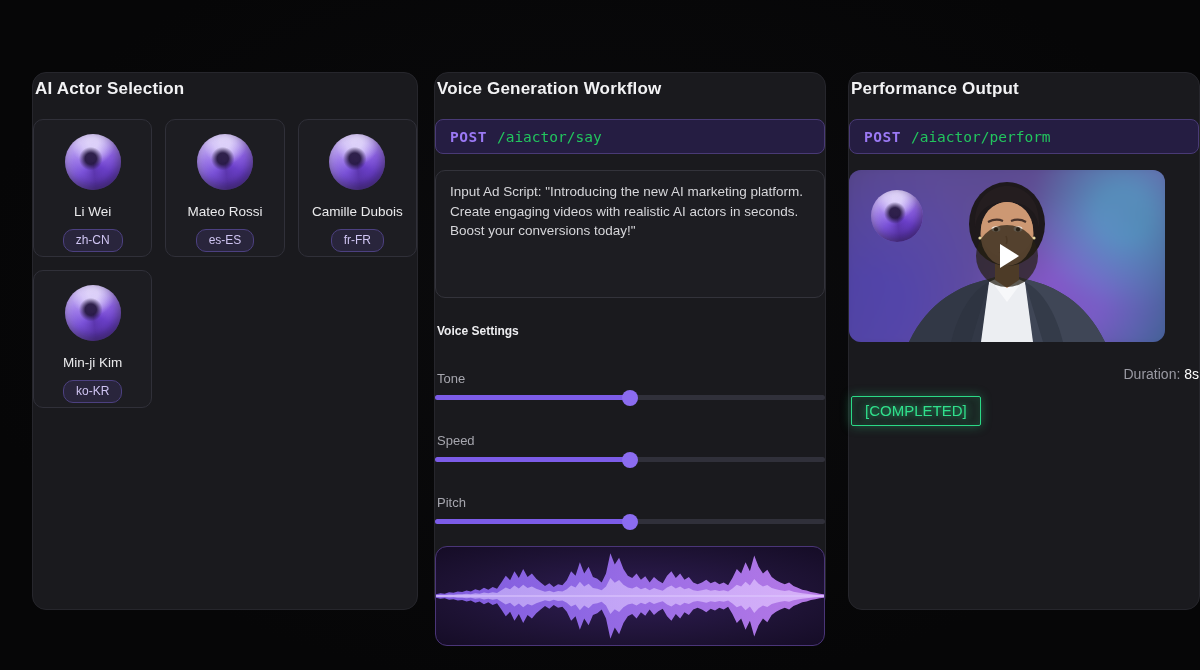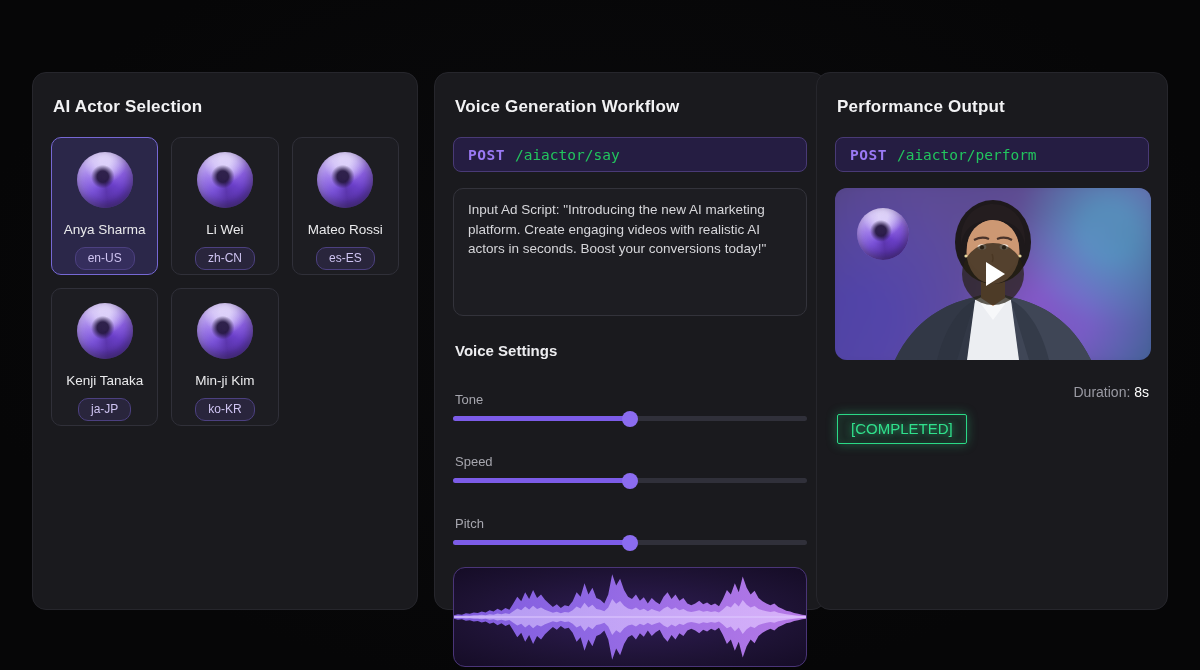--- a/index.html
+++ b/index.html
@@ -11,21 +11,20 @@
     overflow: hidden;
     position: relative;
   }
   .panel {
     position: absolute;
     top: 72px;
     height: 538px;
     background: #1a1a1e;
     border: 1px solid #26262c;
     border-radius: 14px;
-    padding: 18px;
   }
   .panel-title {
     font-size: 17px;
     font-weight: 700;
     color: #f2f2f4;
     letter-spacing: .2px;
     margin: 6px 0 20px 2px;
   }
   
   #panel-actors { left: 32px; width: 386px; }
@@ -95,21 +94,21 @@
     background: #1d1d22;
     border: 1px solid #33333b;
     border-radius: 10px;
     padding: 11px 14px;
     font-size: 13.5px;
     line-height: 1.45;
     color: #d6d6da;
     margin-bottom: 26px;
   }
   .settings-title {
-    font-size: 15px;
+    font-size: 12px;
     font-weight: 700;
     color: #ededf0;
     margin: 0 0 10px 2px;
   }
   .slider-group { margin-bottom: 13px; margin-top: 33px; }
   .slider-label {
     font-size: 13px;
     color: #a6a6ae;
     margin: 0 0 9px 2px;
   }
@@ -137,21 +136,21 @@
   .waveform-box {
     margin-top: 22px;
     height: 100px;
     border: 1px solid #4a3578;
     border-radius: 12px;
     background: radial-gradient(ellipse at 50% 50%, #2f1d54 0%, #1d1233 68%, #150c26 100%);
     overflow: hidden;
   }
   .waveform-box svg { width: 100%; height: 100%; display: block; }
   
-  #panel-output { left: 816px; width: 352px; }
+  #panel-output { left: 848px; width: 352px; }
   .video-thumb {
     position: relative;
     width: 316px;
     height: 172px;
     border-radius: 12px;
     overflow: hidden;
     margin-bottom: 24px;
     background: #2a2550;
   }
   .video-bg {
@@ -206,39 +205,34 @@
     text-shadow: 0 0 7px rgba(48,224,140,.75);
     box-shadow: 0 0 11px rgba(48,224,140,.35), inset 0 0 7px rgba(48,224,140,.12);
   }
 </style>
 </head>
 <body>
 
 <section class="panel" id="panel-actors">
   <h2 class="panel-title">AI Actor Selection</h2>
   <div class="actor-grid">
-    <div class="actor-card selected">
-      <div class="swirl"></div>
-      <div class="actor-name">Anya Sharma</div>
-      <div class="lang-badge">en-US</div>
-    </div>
     <div class="actor-card">
       <div class="swirl"></div>
       <div class="actor-name">Li Wei</div>
       <div class="lang-badge">zh-CN</div>
     </div>
     <div class="actor-card">
       <div class="swirl"></div>
       <div class="actor-name">Mateo Rossi</div>
       <div class="lang-badge">es-ES</div>
     </div>
     <div class="actor-card">
       <div class="swirl"></div>
-      <div class="actor-name">Kenji Tanaka</div>
-      <div class="lang-badge">ja-JP</div>
+      <div class="actor-name">Camille Dubois</div>
+      <div class="lang-badge">fr-FR</div>
     </div>
     <div class="actor-card">
       <div class="swirl"></div>
       <div class="actor-name">Min-ji Kim</div>
       <div class="lang-badge">ko-KR</div>
     </div>
   </div>
 </section>
 
 <section class="panel" id="panel-workflow">

